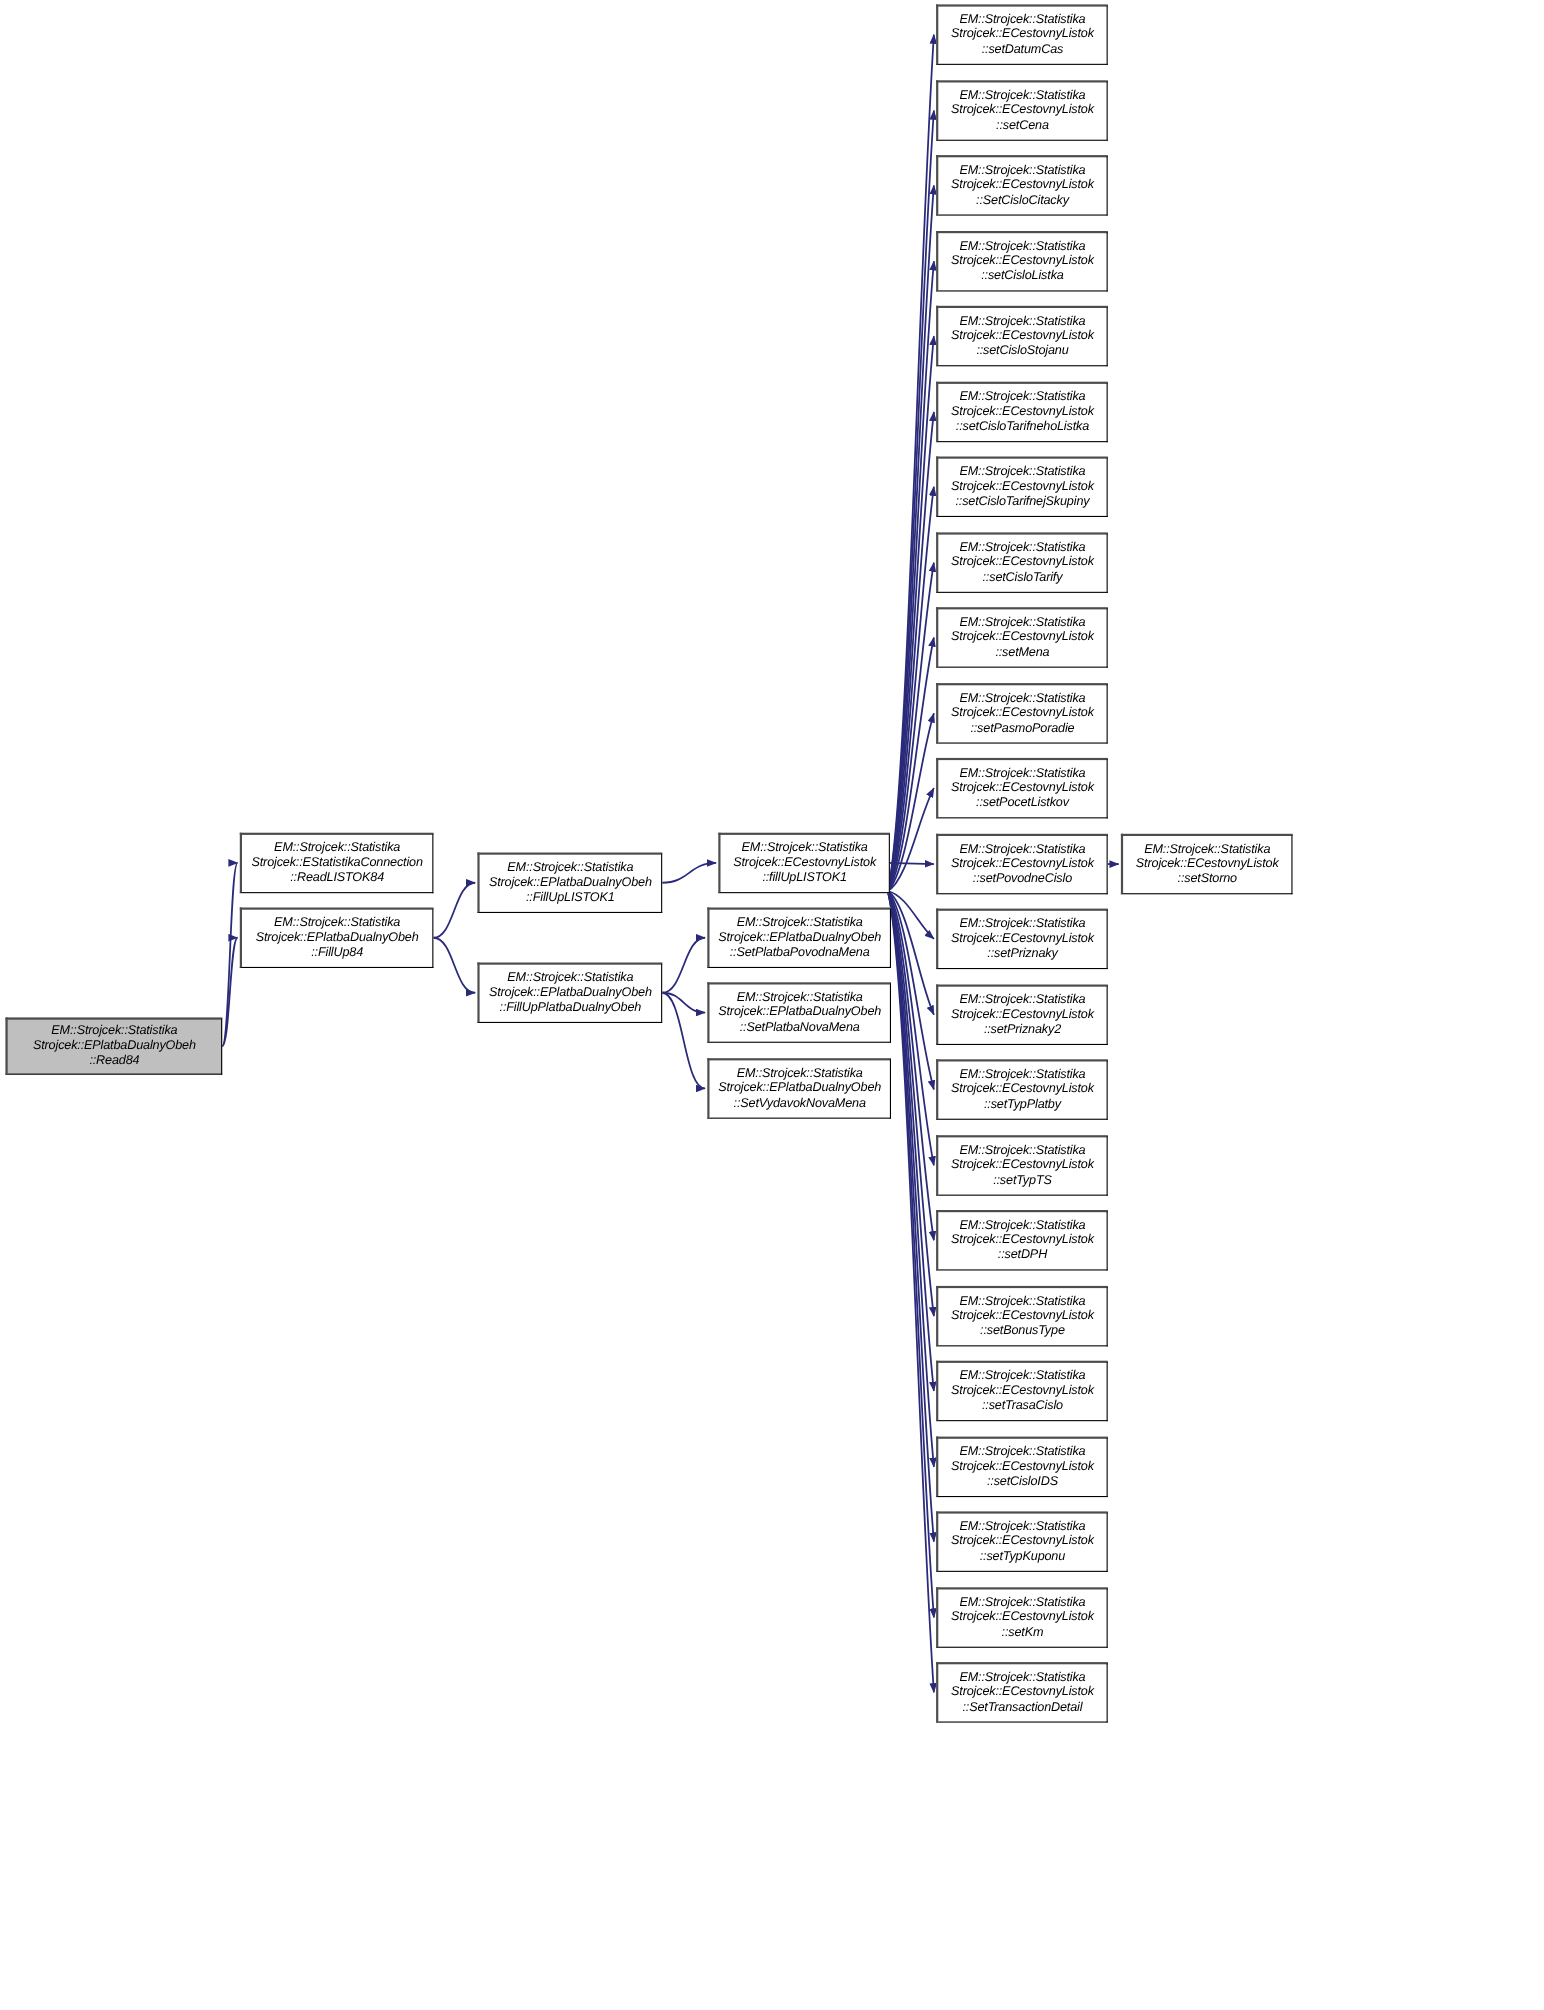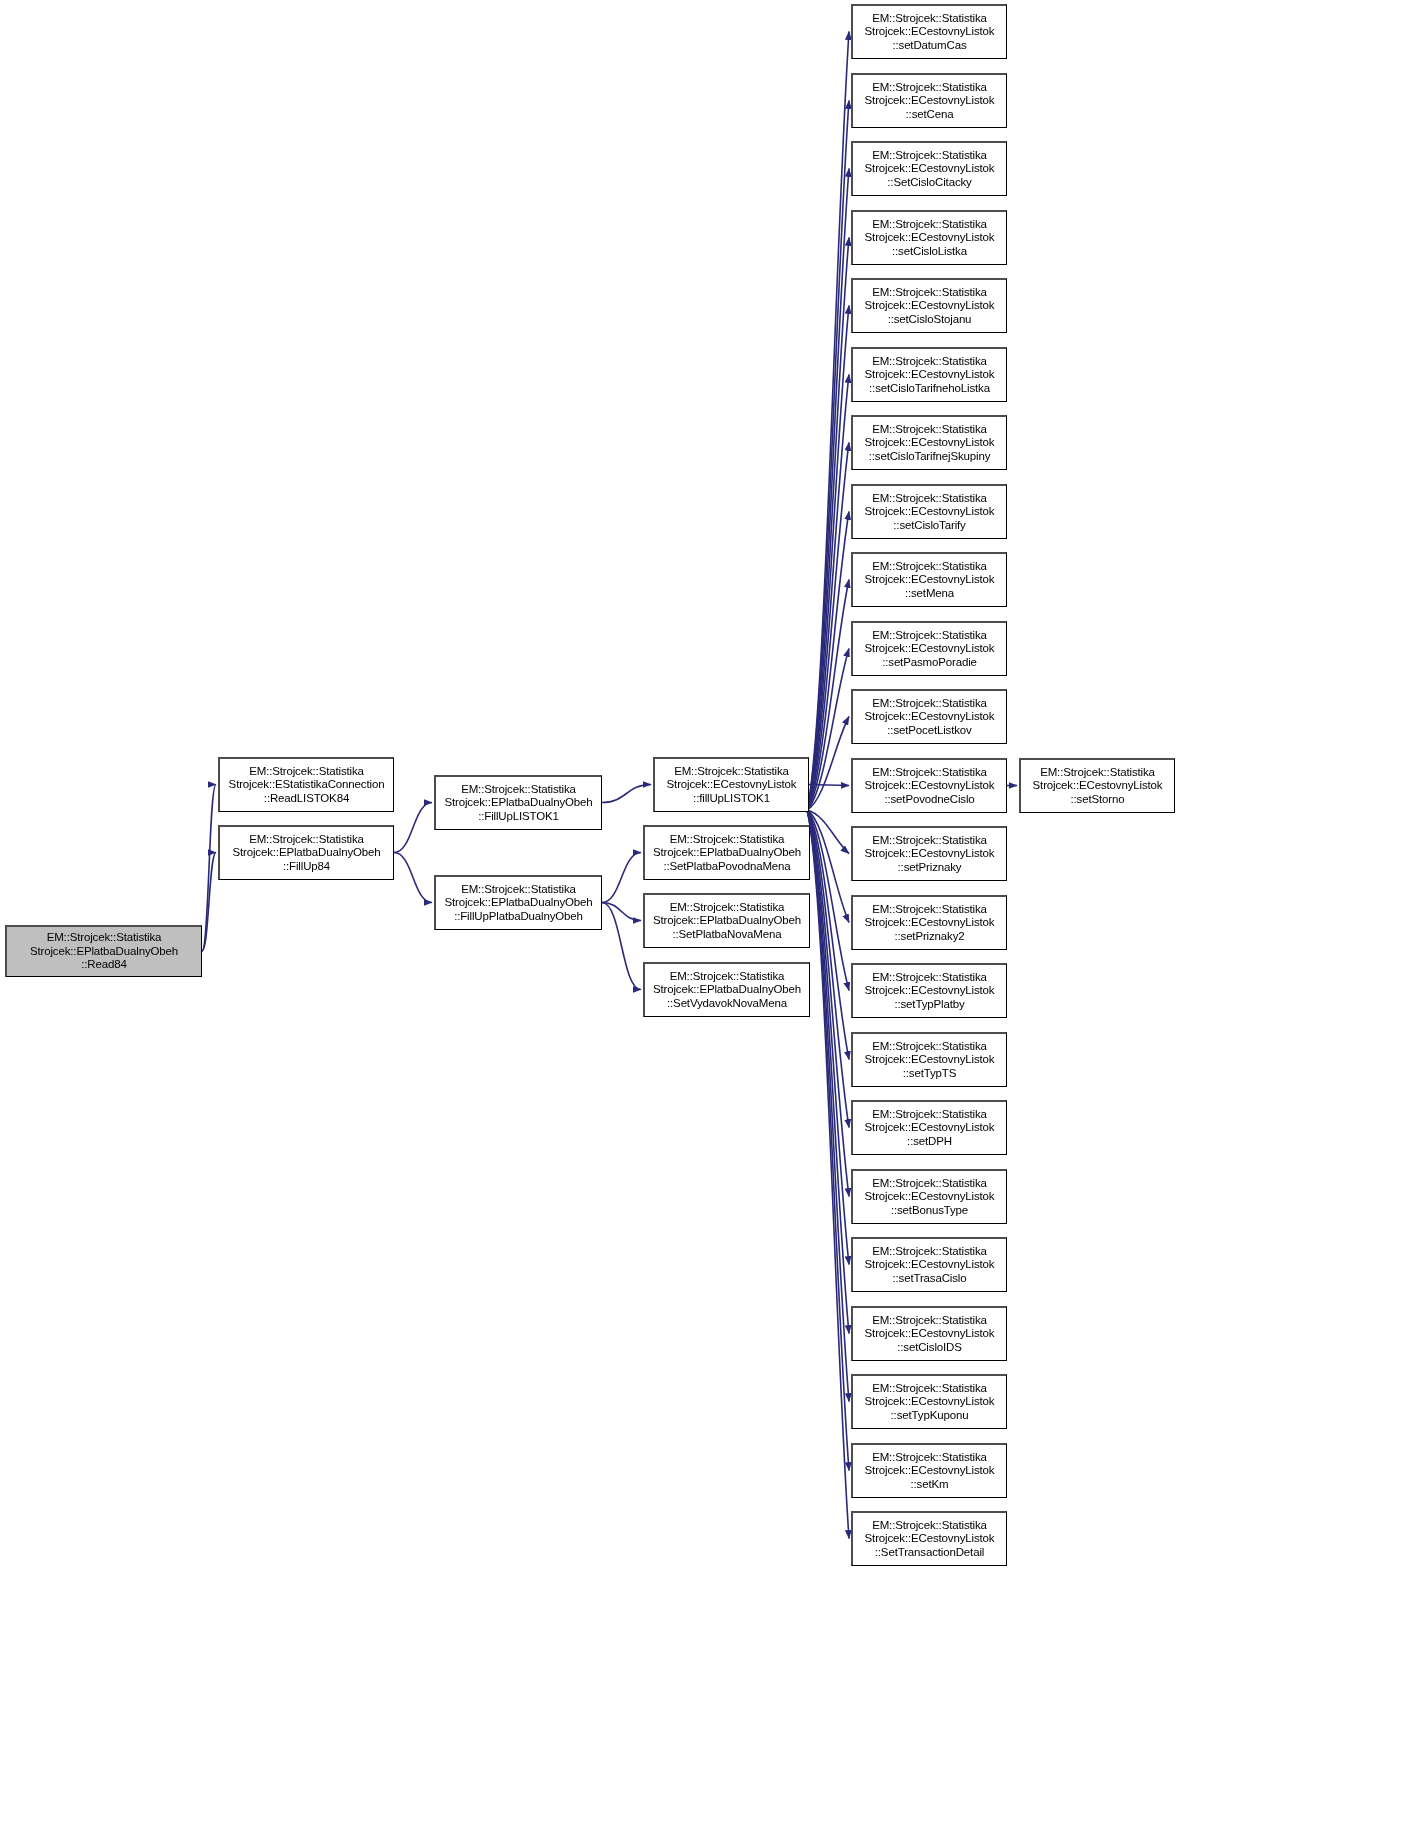--- a/index.html
+++ b/index.html
@@ -18,21 +18,21 @@
     justify-content:center;
     text-align:center;
     color:#000000;
     font-size:11.5px;
     line-height:13.4px;
     letter-spacing:-0.15px;
     white-space:pre-line;
     overflow:hidden;
   }
   .node.root{background:#bfbfbf;}
-  .node span{display:block;width:100%;padding:0 16px;}
+  .node span{display:block;width:100%;padding:0 16px;font-style:italic;}
 </style>
 </head>
 <body>
 
 <div id="canvas">
   <svg class="edges" viewBox="0 0 1404 1827">
     <defs>
       <marker id="arw" markerWidth="9" markerHeight="7" refX="8.4" refY="3.5" orient="auto" markerUnits="userSpaceOnUse">
         <path d="M0,0 L9,3.5 L0,7 z" fill="#2a2a7a"></path>
       </marker>

